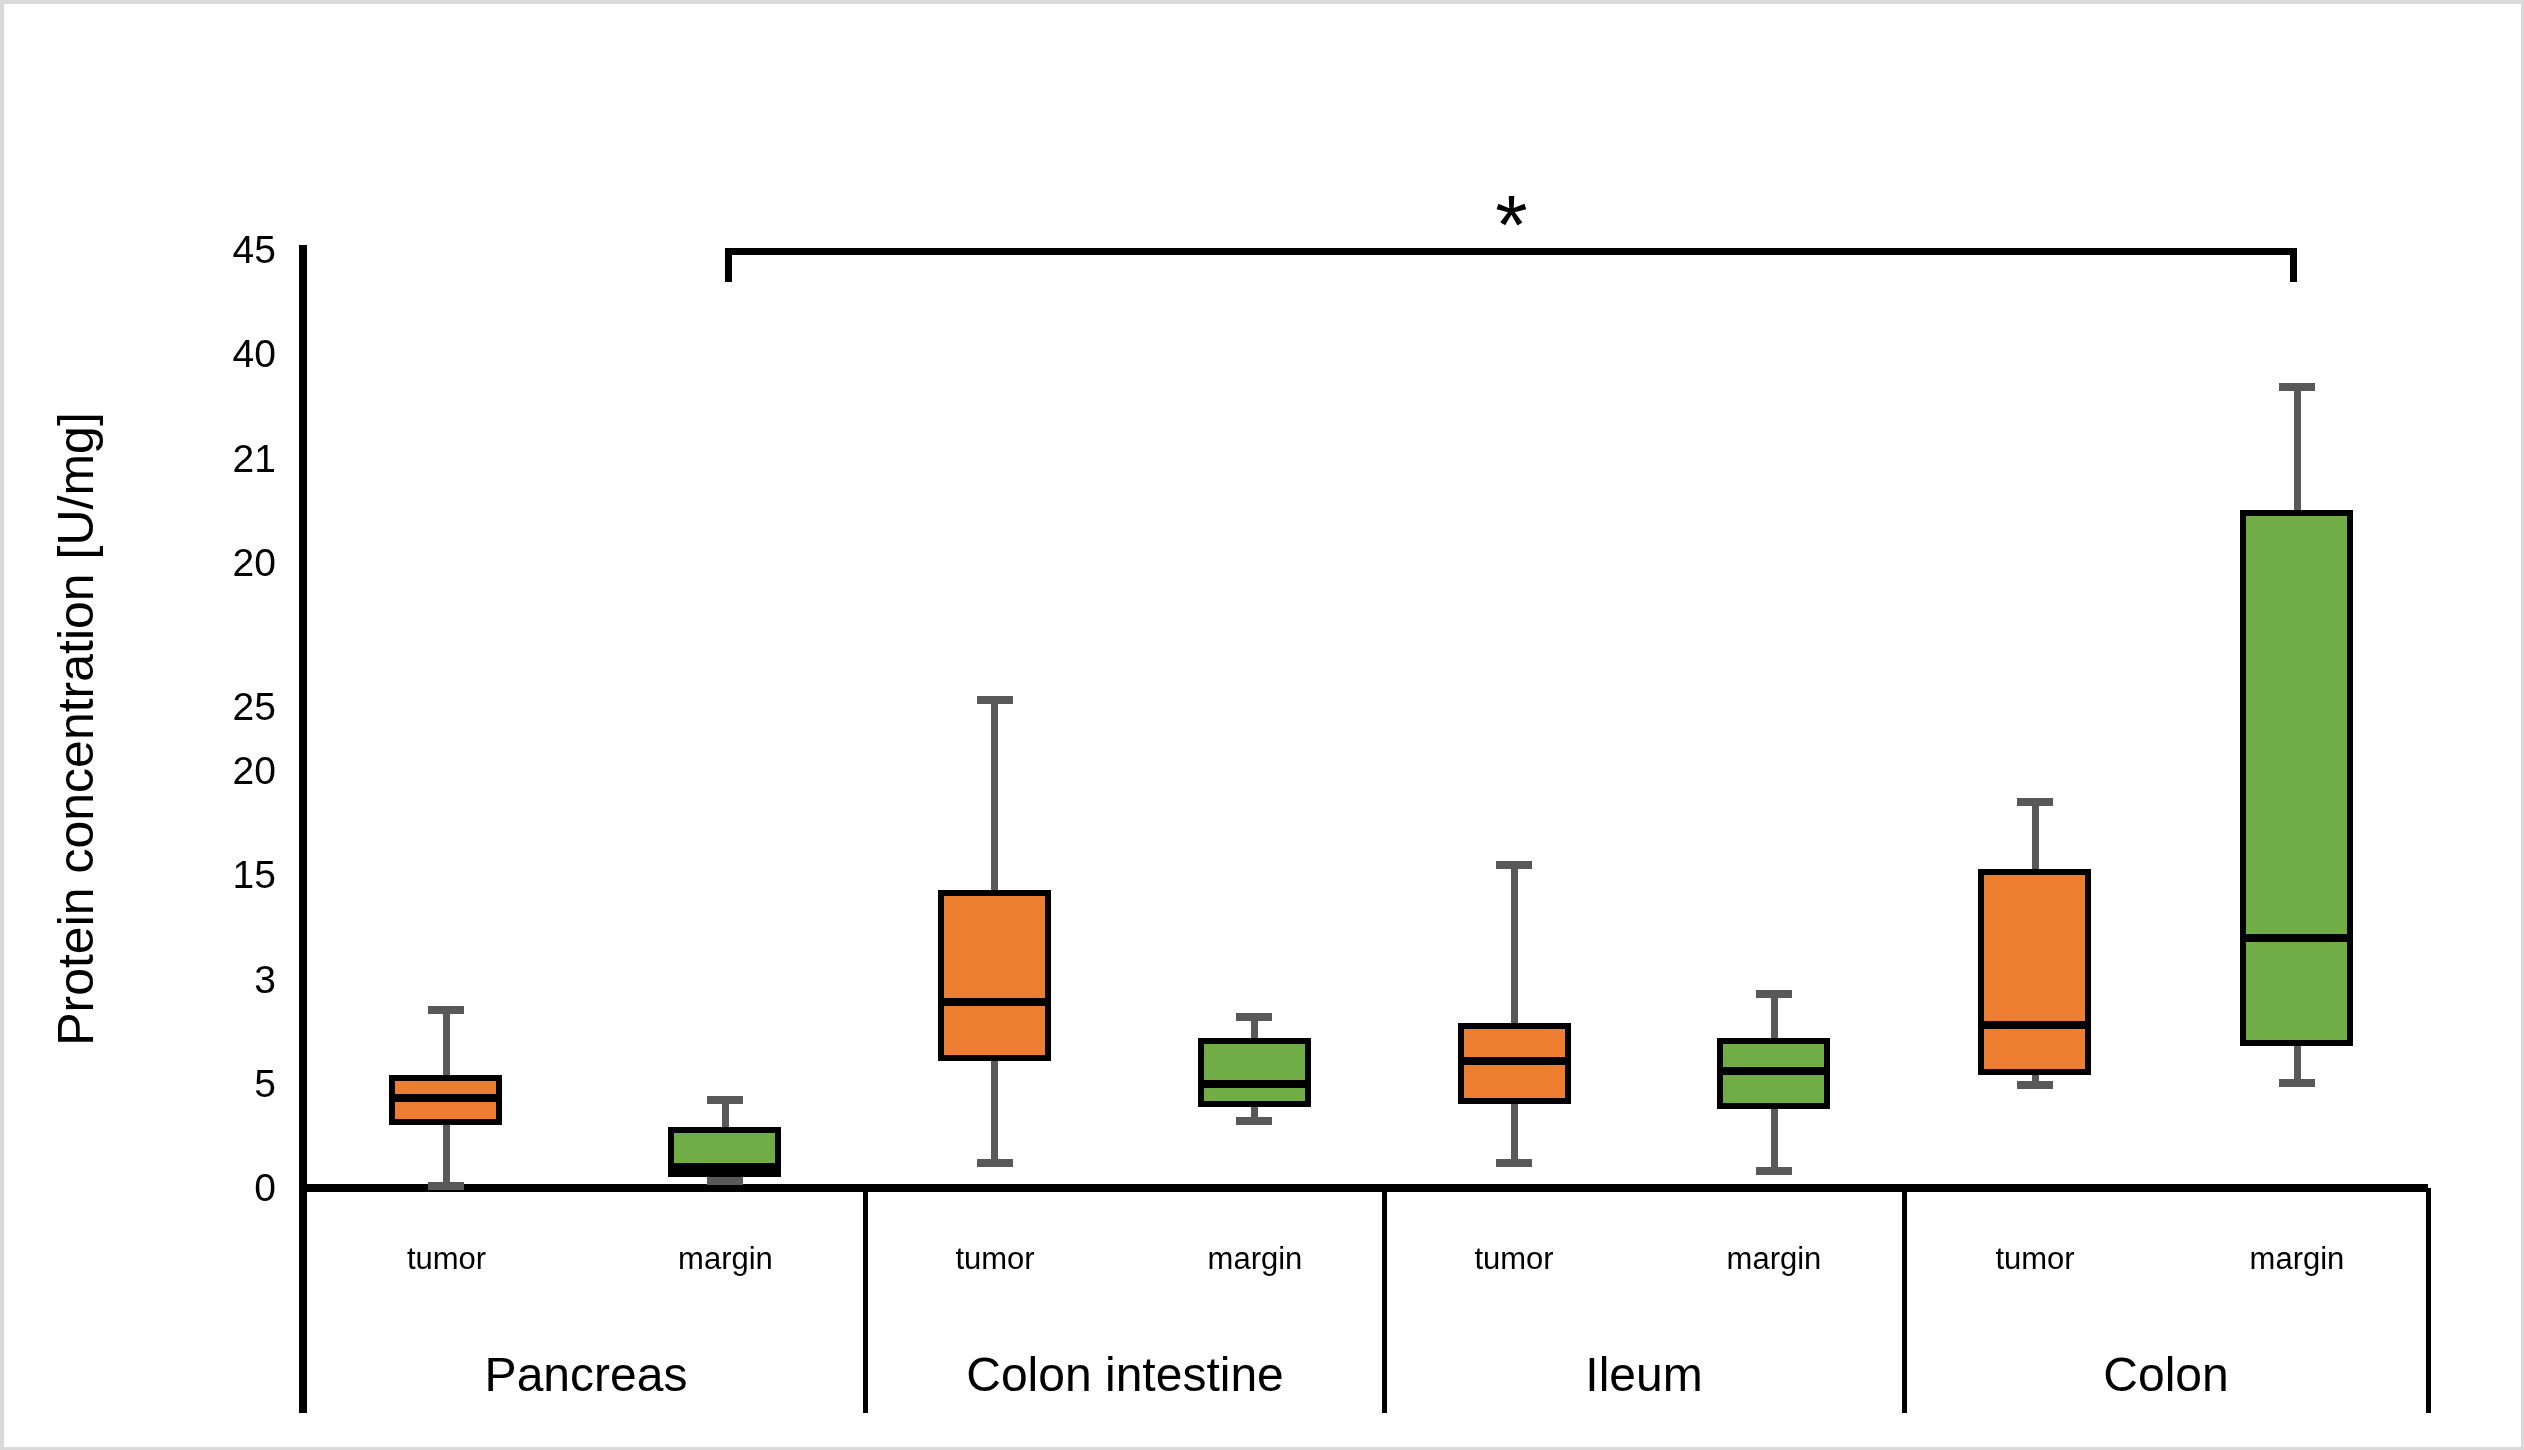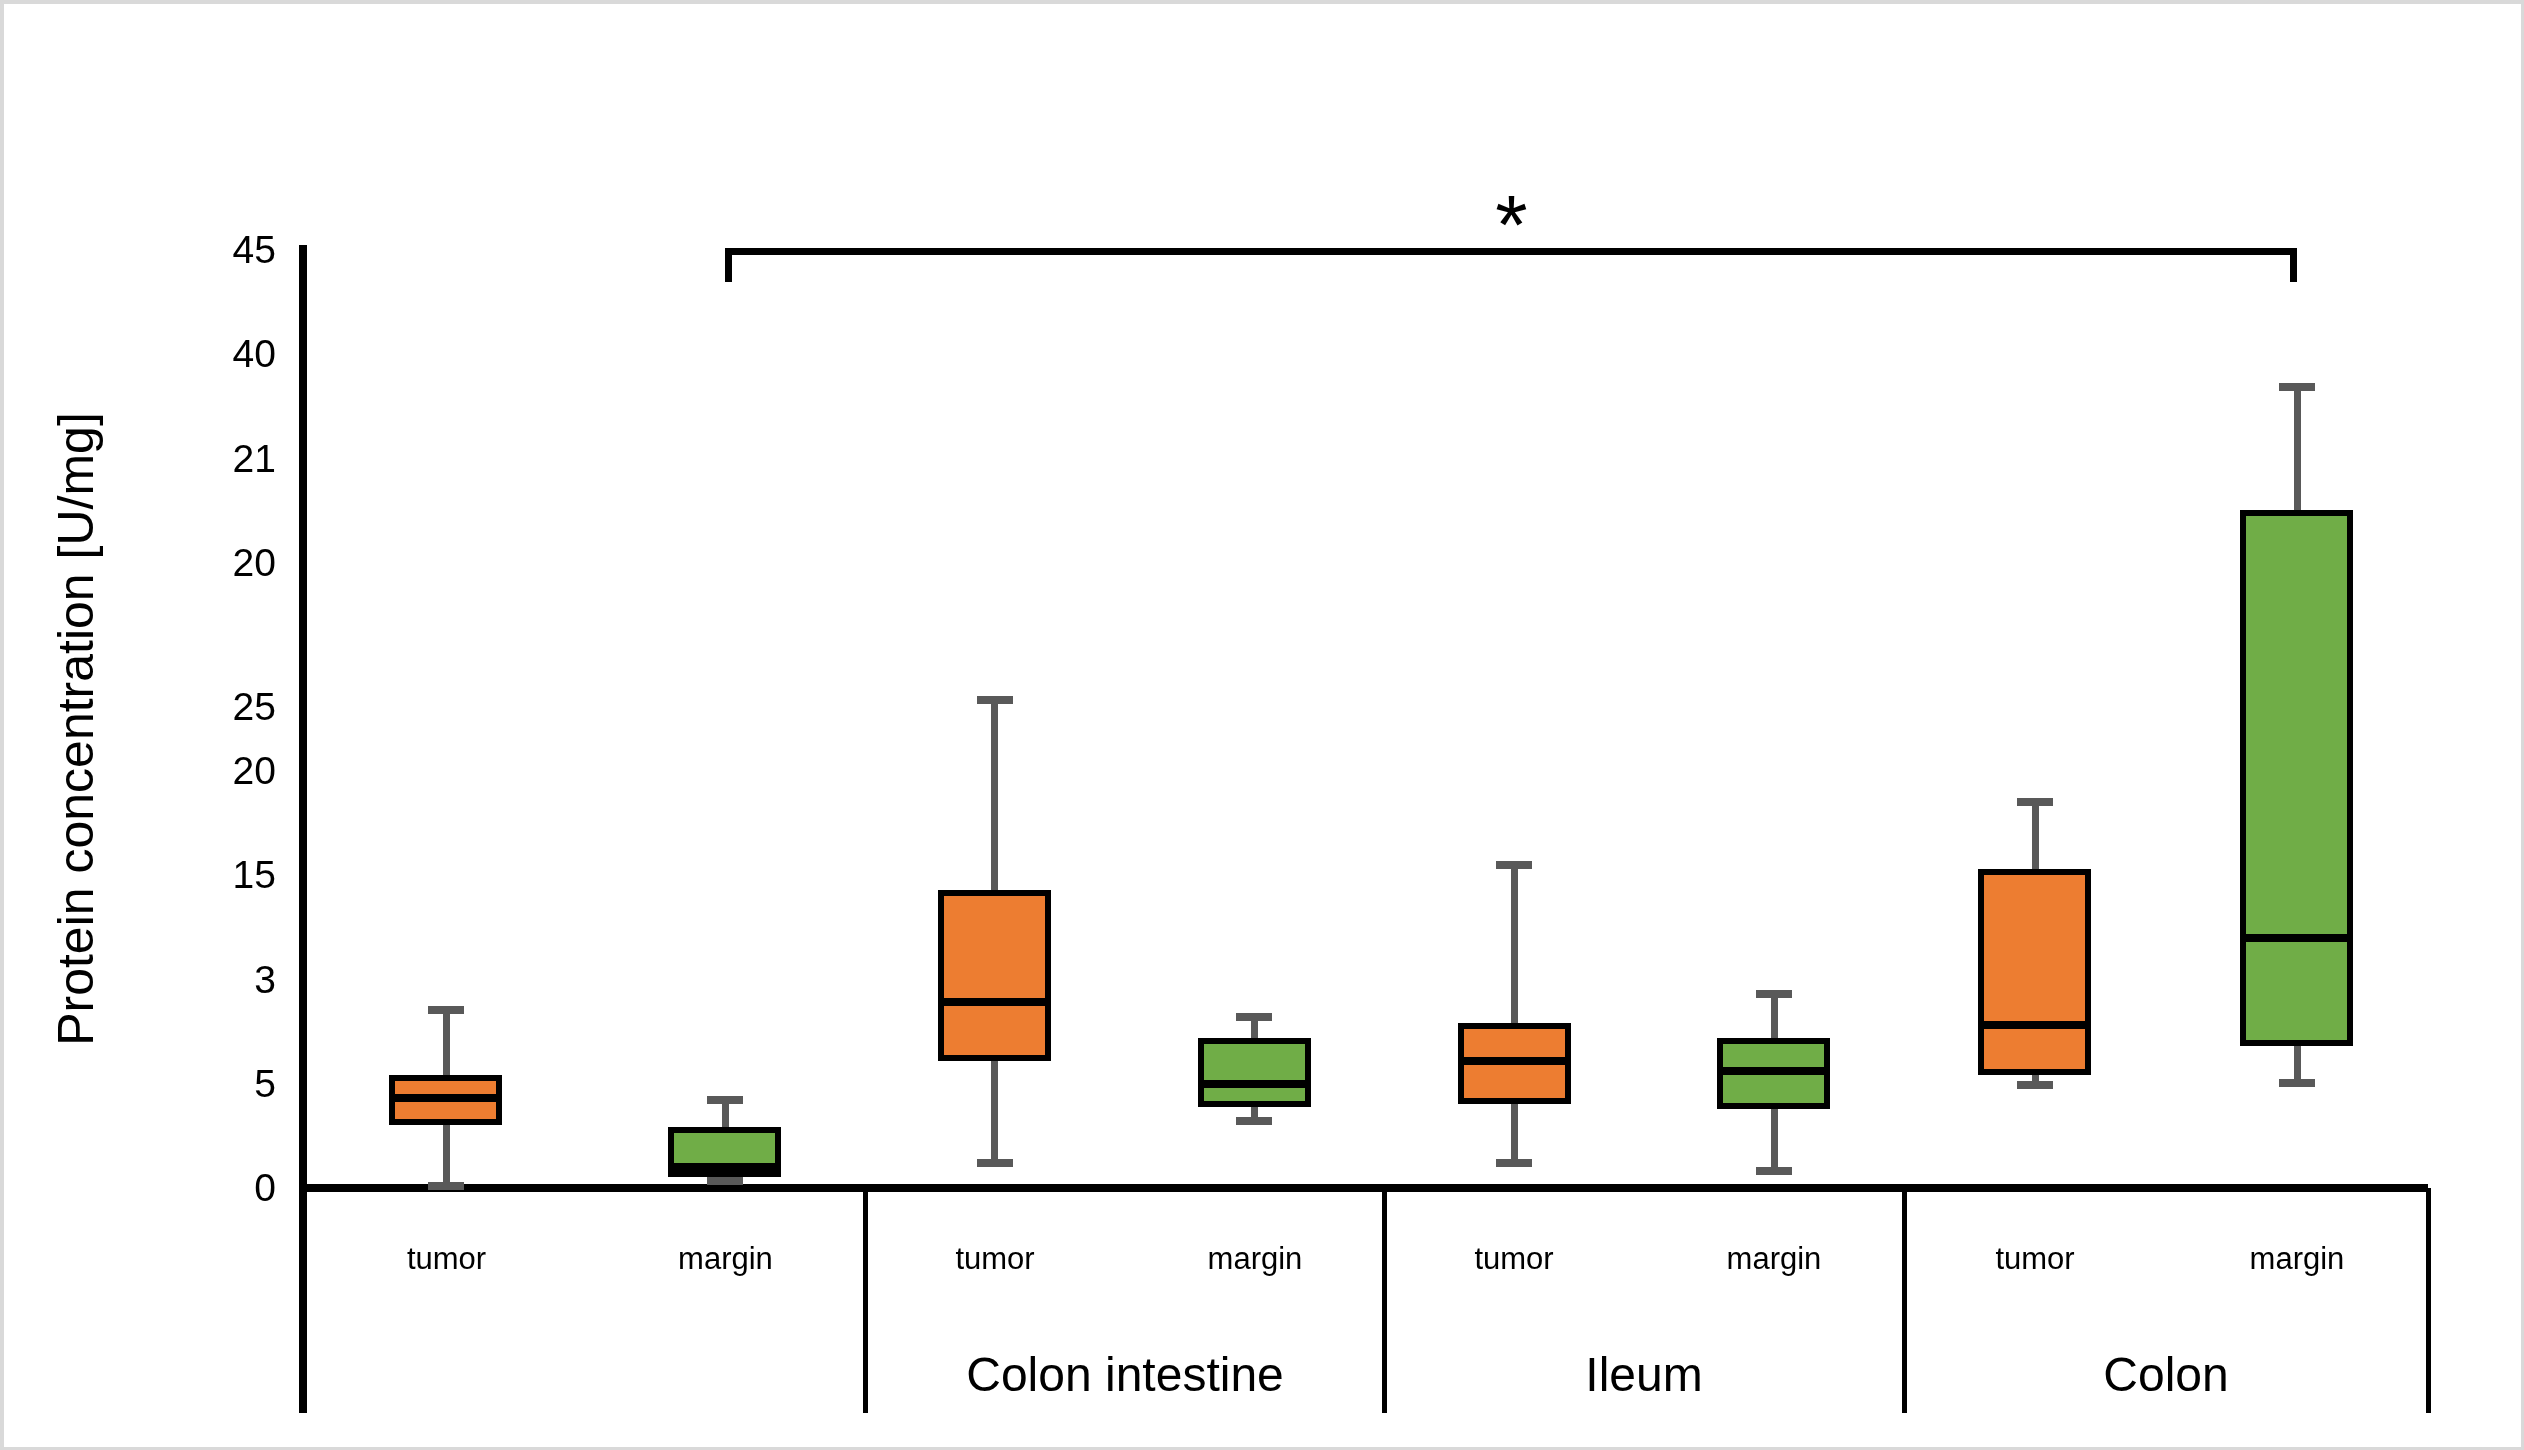--- a/index.html
+++ b/index.html
@@ -53,20 +53,21 @@
     <div class="tick-label" style="left: 121px; top: 536px;">20</div>
     <div class="tick-label" style="left: 121px; top: 432px;">21</div>
     <div class="tick-label" style="left: 121px; top: 327px;">40</div>
     <div class="tick-label" style="left: 121px; top: 223px;">45</div>
     <div class="axis-line" style="left: 295px; top: 241px; width: 7.6px; height: 1168px;"></div>
     <div class="axis-line" style="left: 295px; top: 1180px; width: 2129px; height: 7.6px;"></div>
     <div class="divider" style="left: 859px; top: 1184px; height: 225px;"></div>
     <div class="divider" style="left: 1378px; top: 1184px; height: 225px;"></div>
     <div class="divider" style="left: 1898px; top: 1184px; height: 225px;"></div>
     <div class="divider" style="left: 2422px; top: 1184px; height: 225px;"></div>
+    <div class="group-label" style="left: 303px; width: 558px; top: 1346px;">Pancreas</div>
     <div class="whisker-line" style="left: 439px; top: 1007px; width: 6.8px; height: 175px; background: rgb(89, 89, 89);"></div>
     <div class="whisker-cap" style="left: 424px; top: 1002px; width: 36px; height: 8.3px; background: rgb(89, 89, 89);"></div>
     <div class="whisker-cap" style="left: 424px; top: 1178px; width: 36px; height: 8.3px; background: rgb(89, 89, 89);"></div>
     <div class="box" style="left: 385px; top: 1071px; width: 113px; height: 50px; background: rgb(237, 125, 49); border-color: rgb(0, 0, 0);"></div>
     <div class="median" style="left: 385px; top: 1090px; width: 113px; height: 7.6px;"></div>
     <div class="series-label" style="left: 303px; width: 279px; top: 1231px;">tumor</div>
     <div class="whisker-line" style="left: 718px; top: 1096px; width: 6.8px; height: 81px; background: rgb(89, 89, 89);"></div>
     <div class="whisker-cap" style="left: 703px; top: 1092px; width: 36px; height: 8.3px; background: rgb(89, 89, 89);"></div>
     <div class="whisker-cap" style="left: 703px; top: 1173px; width: 36px; height: 8.3px; background: rgb(89, 89, 89);"></div>
     <div class="box" style="left: 664px; top: 1123px; width: 113px; height: 50px; background: rgb(112, 173, 71); border-color: rgb(0, 0, 0);"></div>

